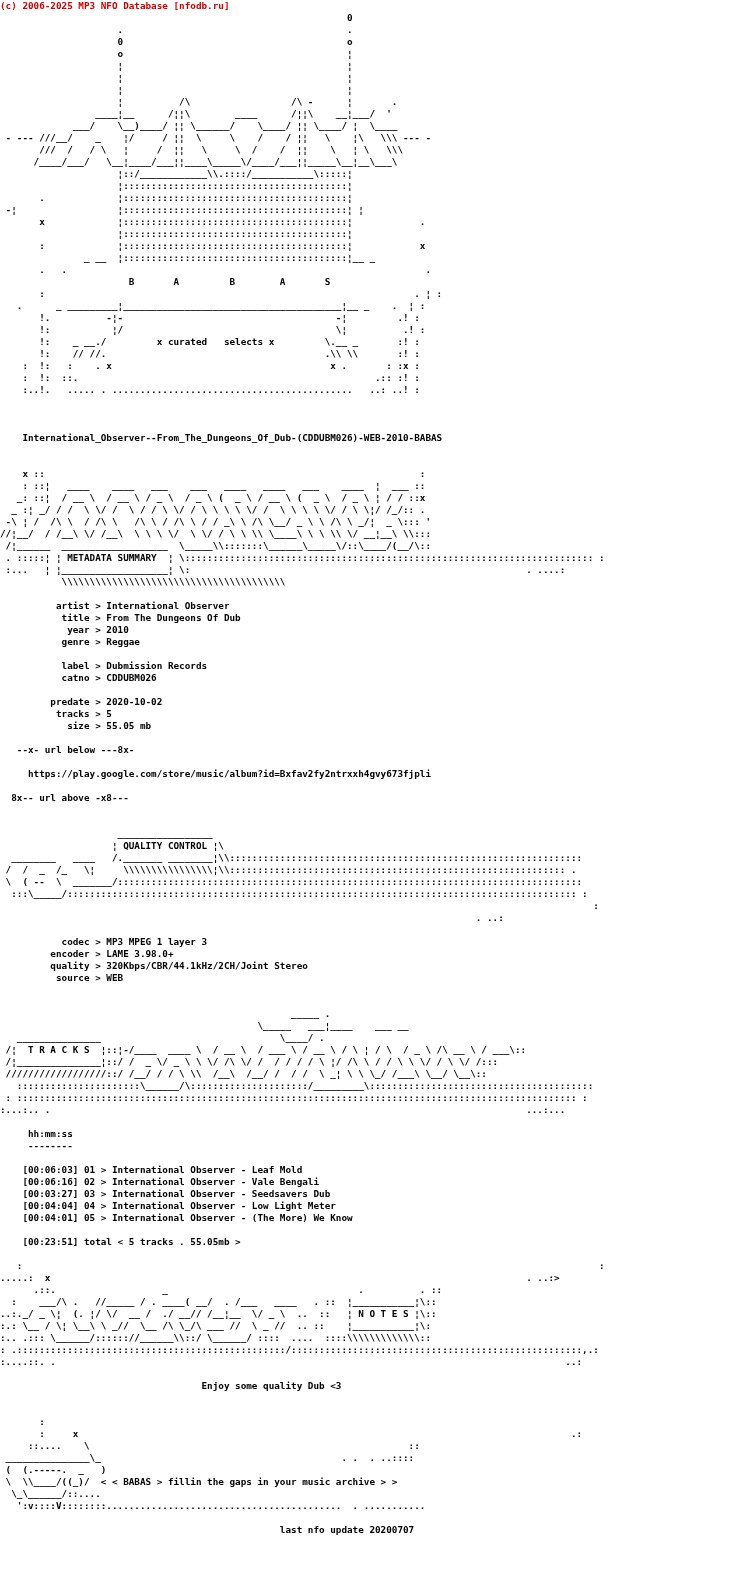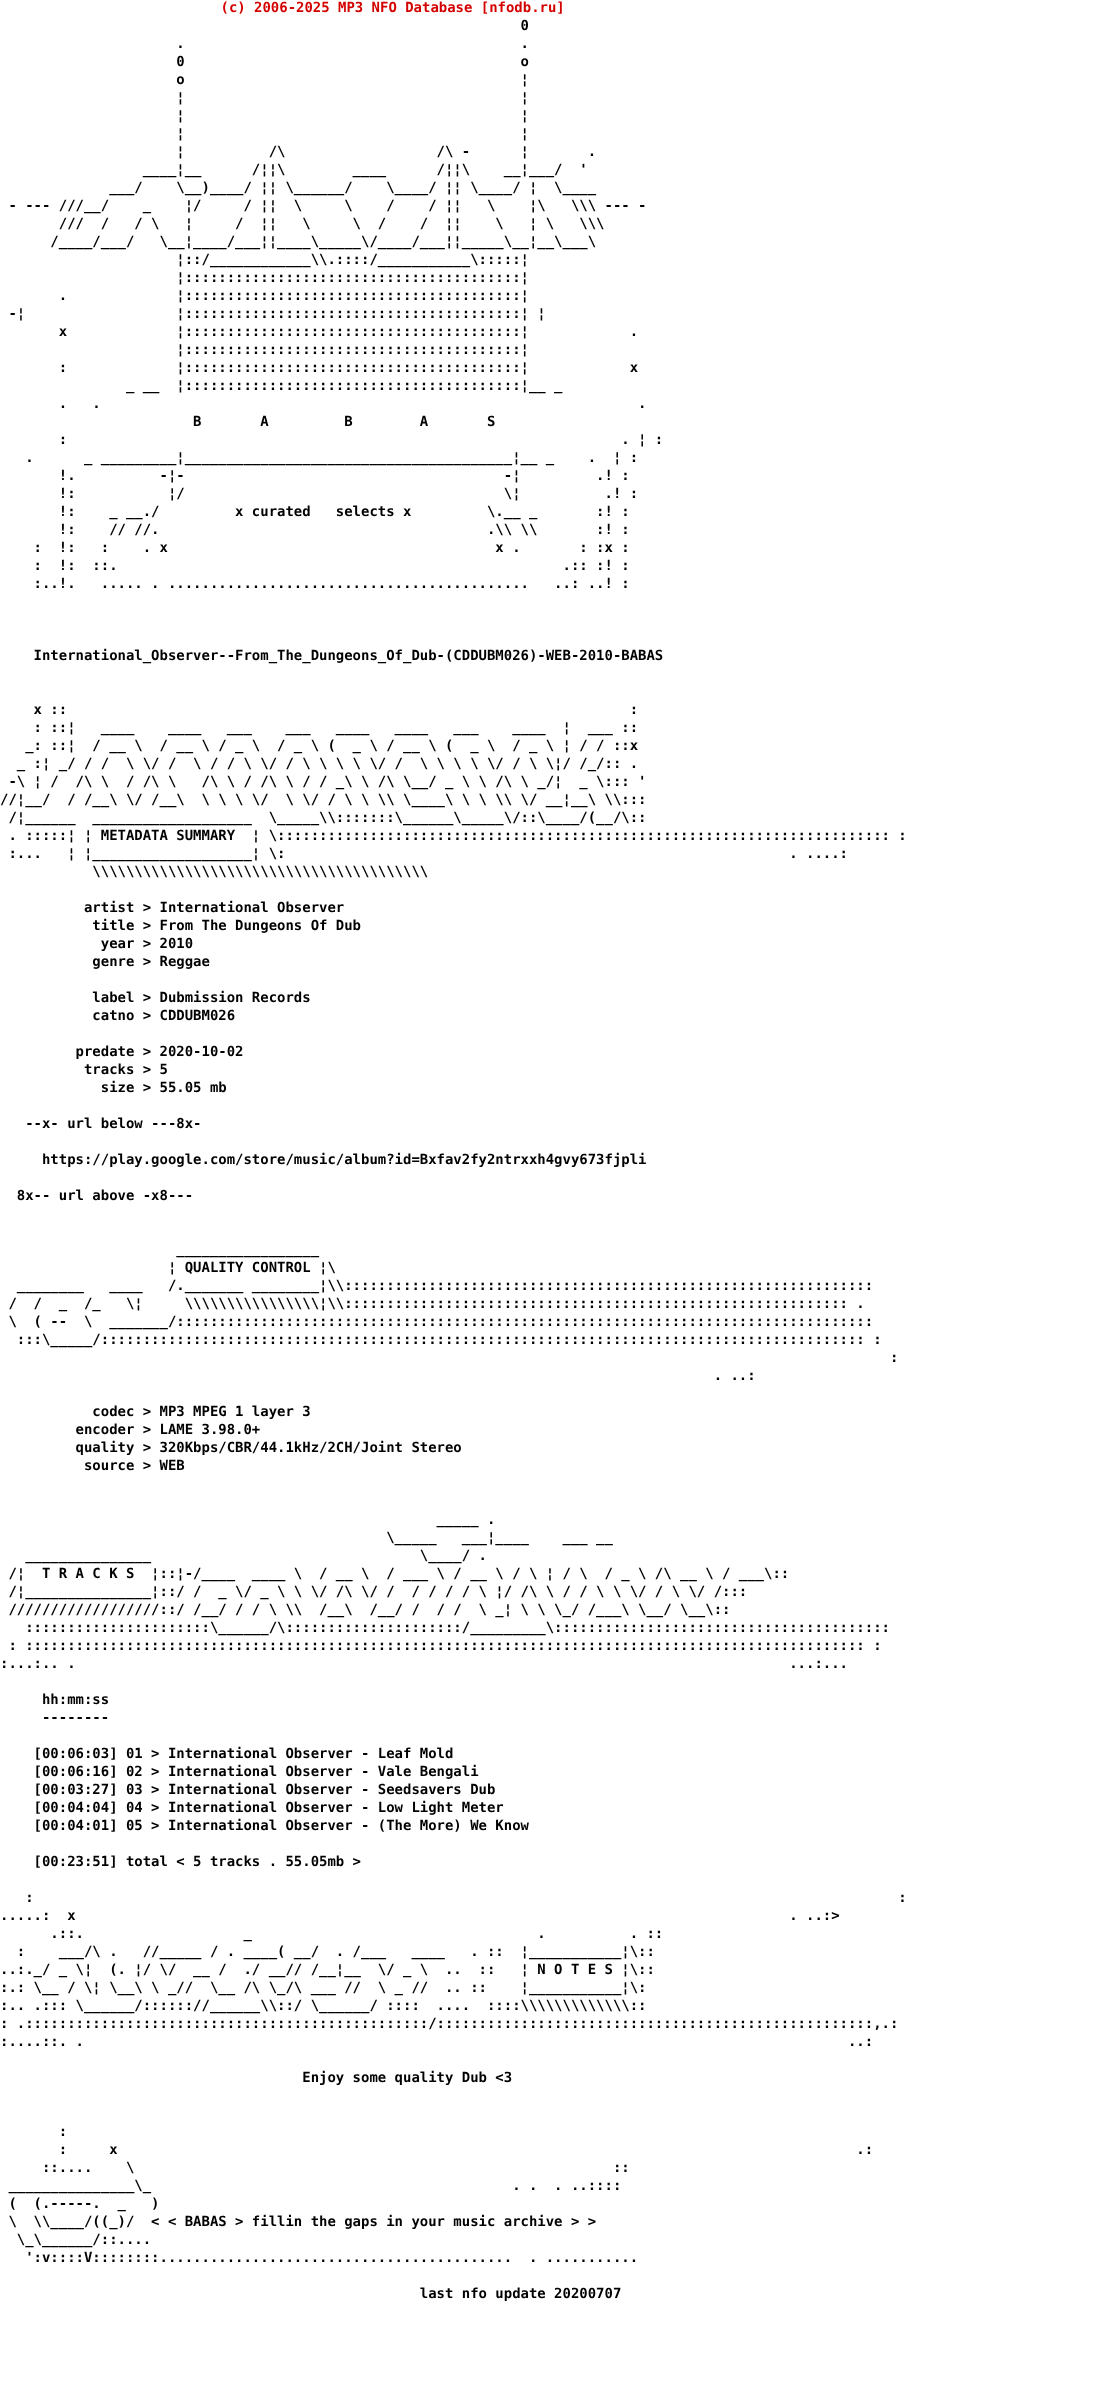--- a/index.html
+++ b/index.html
@@ -10,21 +10,20 @@
     height: 1596px;
     overflow: hidden;
   }
   .copyright-line {
     color: #d40000;
     font-family: "DejaVu Sans Mono", "Liberation Mono", monospace;
     font-weight: bold;
     font-size: 9.3px;
     line-height: 12px;
     white-space: pre;
-    padding-left: 147px;
     height: 12px;
   }
   pre.nfo {
     margin: 0;
     padding: 0;
     color: #000000;
     font-family: "DejaVu Sans Mono", "Liberation Mono", monospace;
     font-weight: bold;
     font-size: 9.3px;
     line-height: 12px;

